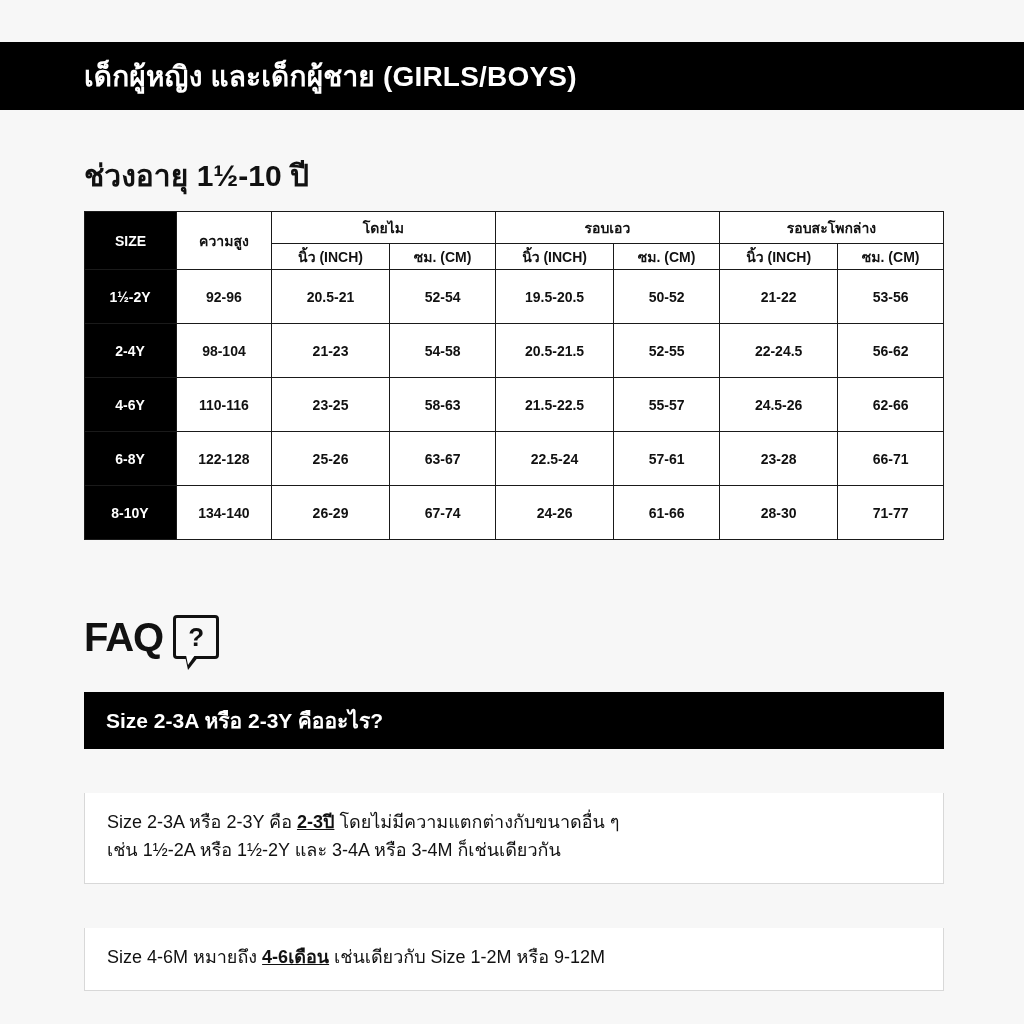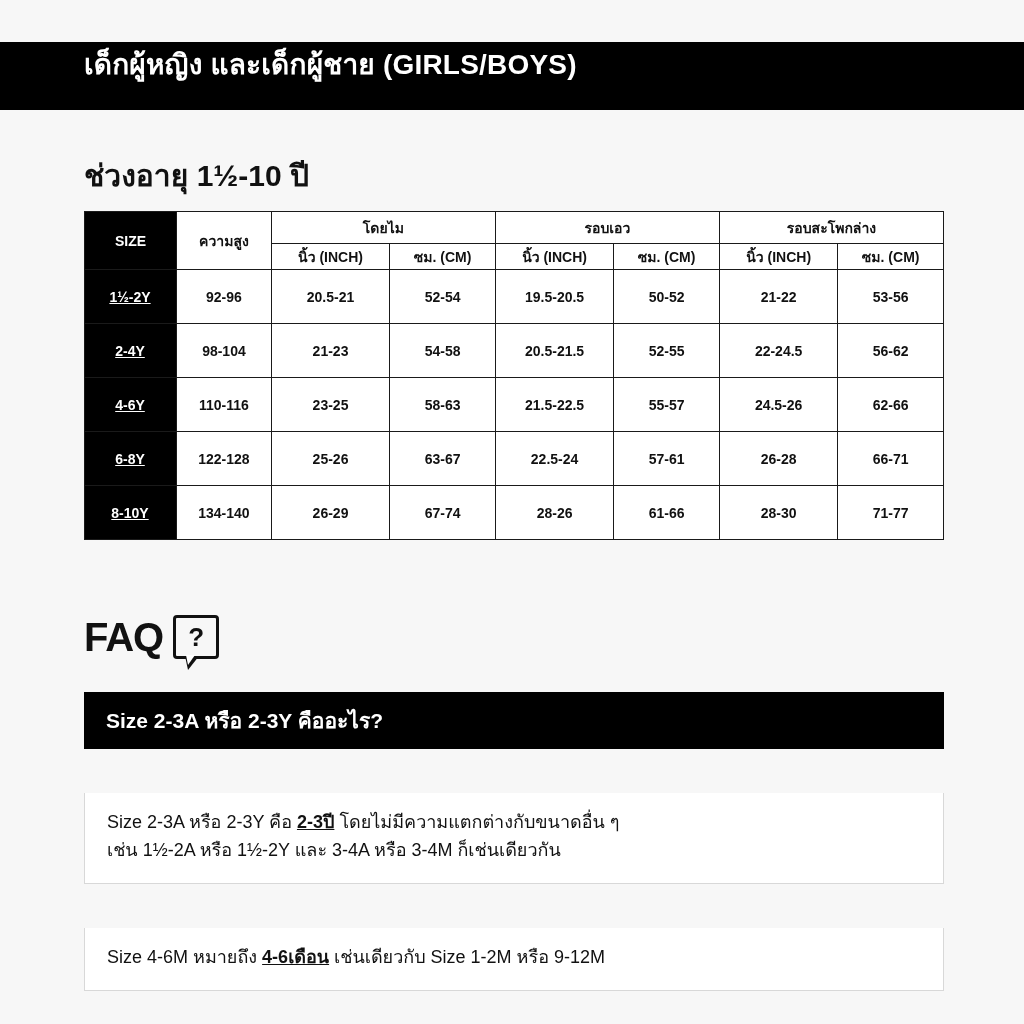--- a/index.html
+++ b/index.html
@@ -17,21 +17,21 @@
     overflow: hidden;
   }
 
   
   .banner {
     position: absolute;
     left: 0; top: 42px;
     width: 1024px; height: 68px;
     background: #000;
     display: flex;
-    align-items: flex-start;
+    align-items: center;
   }
   .banner-title {
     color: #fff;
     font-size: 28px;
     font-weight: bold;
     letter-spacing: 0.2px;
     padding-left: 84px;
     white-space: nowrap;
   }
 
@@ -85,21 +85,20 @@
     width: 92px;
   }
   td.size-label {
     background: #000 !important;
     color: #fff !important;
     font-weight: bold;
     font-size: 17px;
     text-align: left;
     padding-left: 0;
     width: 92px;
-    text-decoration: underline;
   }
   tbody tr td { height: 54px; font-size: 15px; font-weight: bold; }
 
   
   .faq-block {
     position: absolute;
     left: 84px; top: 615px;
     display: flex;
     align-items: center;
   }
@@ -235,29 +234,29 @@
           <td>24.5-26</td>
           <td>62-66</td>
         </tr>
         <tr>
           <td class="size-label">6-8Y</td>
           <td>122-128</td>
           <td>25-26</td>
           <td>63-67</td>
           <td>22.5-24</td>
           <td>57-61</td>
-          <td>26-28</td>
+          <td>23-28</td>
           <td>66-71</td>
         </tr>
         <tr>
           <td class="size-label">8-10Y</td>
           <td>134-140</td>
           <td>26-29</td>
           <td>67-74</td>
-          <td>28-26</td>
+          <td>24-26</td>
           <td>61-66</td>
           <td>28-30</td>
           <td>71-77</td>
         </tr>
       </tbody>
     </table>
   </div>
 
   <div class="faq-block">
     <div class="faq-text">FAQ</div>

